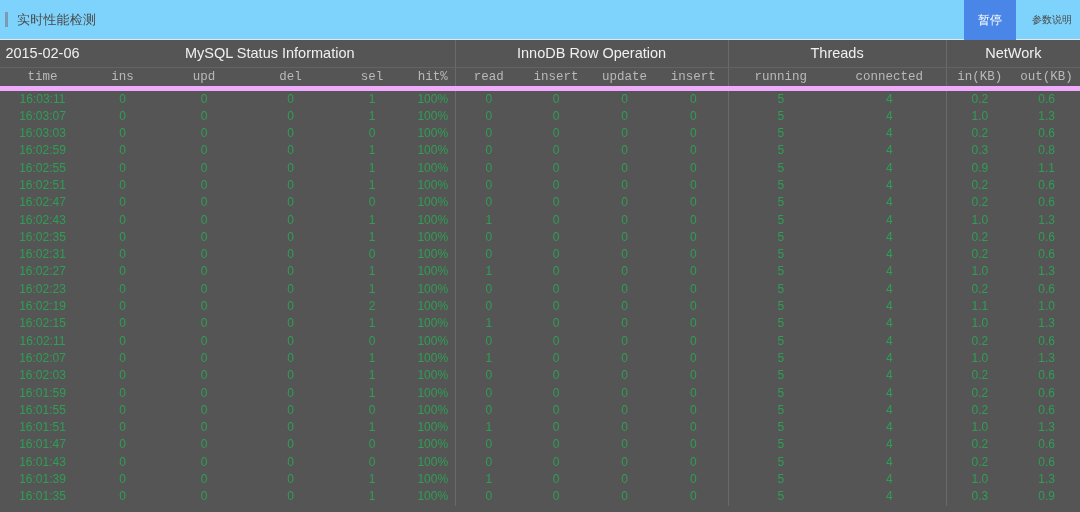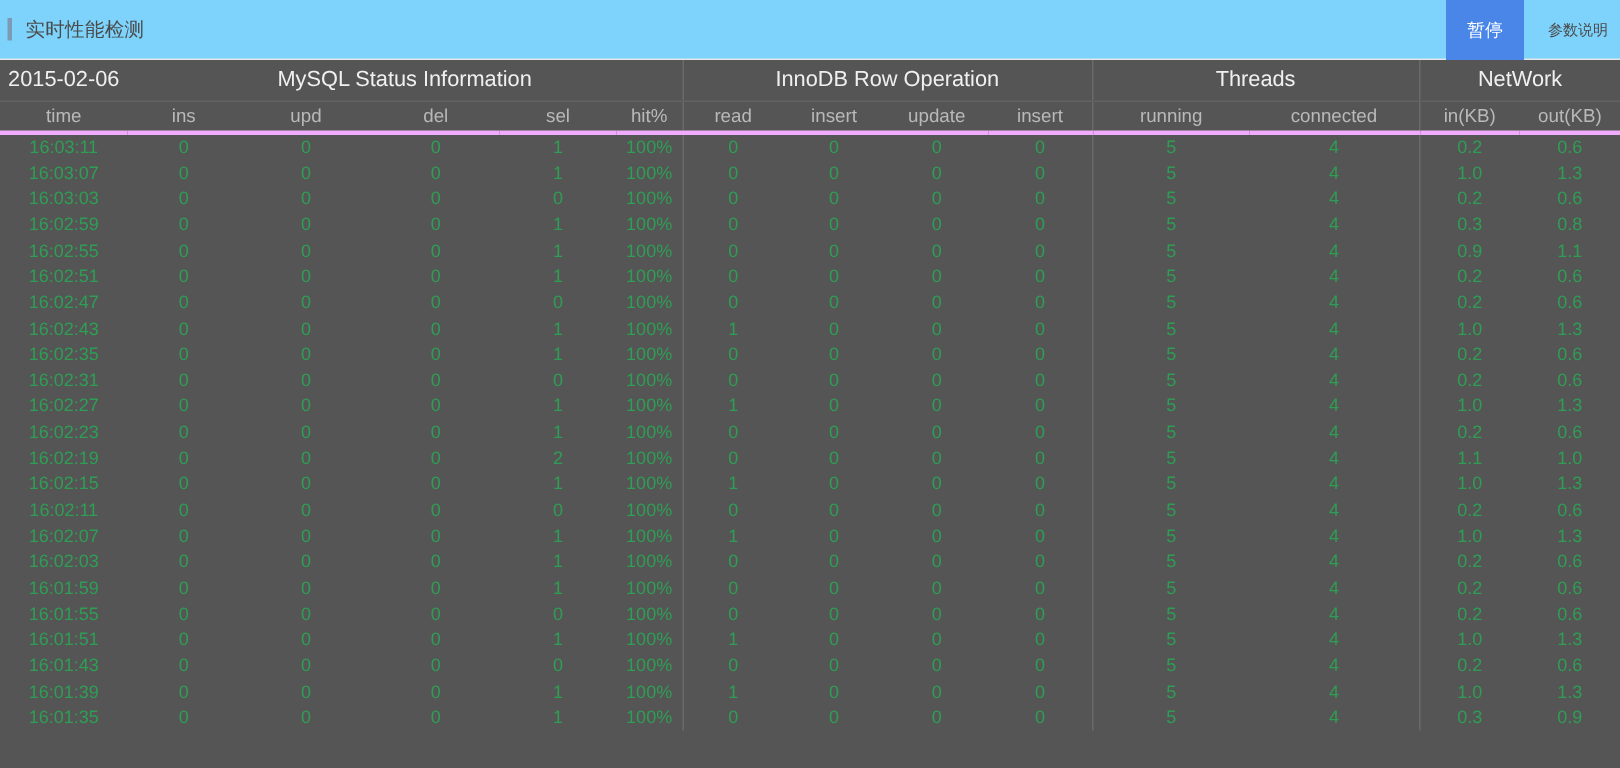--- a/index.html
+++ b/index.html
@@ -102,21 +102,21 @@
     text-align: center;
     vertical-align: middle;
     padding: 0;
   }
 
   
   .sep-left { border-left: 1px solid #6a6a6a; }
 
   
   tr.group-row th { border-bottom: 1px solid #636363; }
-  tr.sub-row th   { border-bottom: 3px solid #f0abfc; }
+  tr.sub-row th   { border-bottom: 5px solid #f0abfc; font-family: Liberation Mono, monospace; }
 
   
   tr.data-row { height: 17.3px; }
   tr.data-row td {
     font-size: 12px;
     color: #2f9e55;
     text-align: center;
     vertical-align: middle;
     padding: 0;
     line-height: 17.3px;
@@ -497,20 +497,36 @@
           <td class="sep-left">1</td>
           <td>0</td>
           <td>0</td>
           <td>0</td>
           <td class="sep-left">5</td>
           <td>4</td>
           <td class="sep-left">1.0</td>
           <td>1.3</td>
         </tr>
         <tr class="data-row">
+          <td class="time-cell">16:01:47</td>
+          <td>0</td>
+          <td>0</td>
+          <td>0</td>
+          <td>0</td>
+          <td>100%</td>
+          <td class="sep-left">0</td>
+          <td>0</td>
+          <td>0</td>
+          <td>0</td>
+          <td class="sep-left">5</td>
+          <td>4</td>
+          <td class="sep-left">0.2</td>
+          <td>0.6</td>
+        </tr>
+        <tr class="data-row">
           <td class="time-cell">16:01:43</td>
           <td>0</td>
           <td>0</td>
           <td>0</td>
           <td>0</td>
           <td>100%</td>
           <td class="sep-left">0</td>
           <td>0</td>
           <td>0</td>
           <td>0</td>

